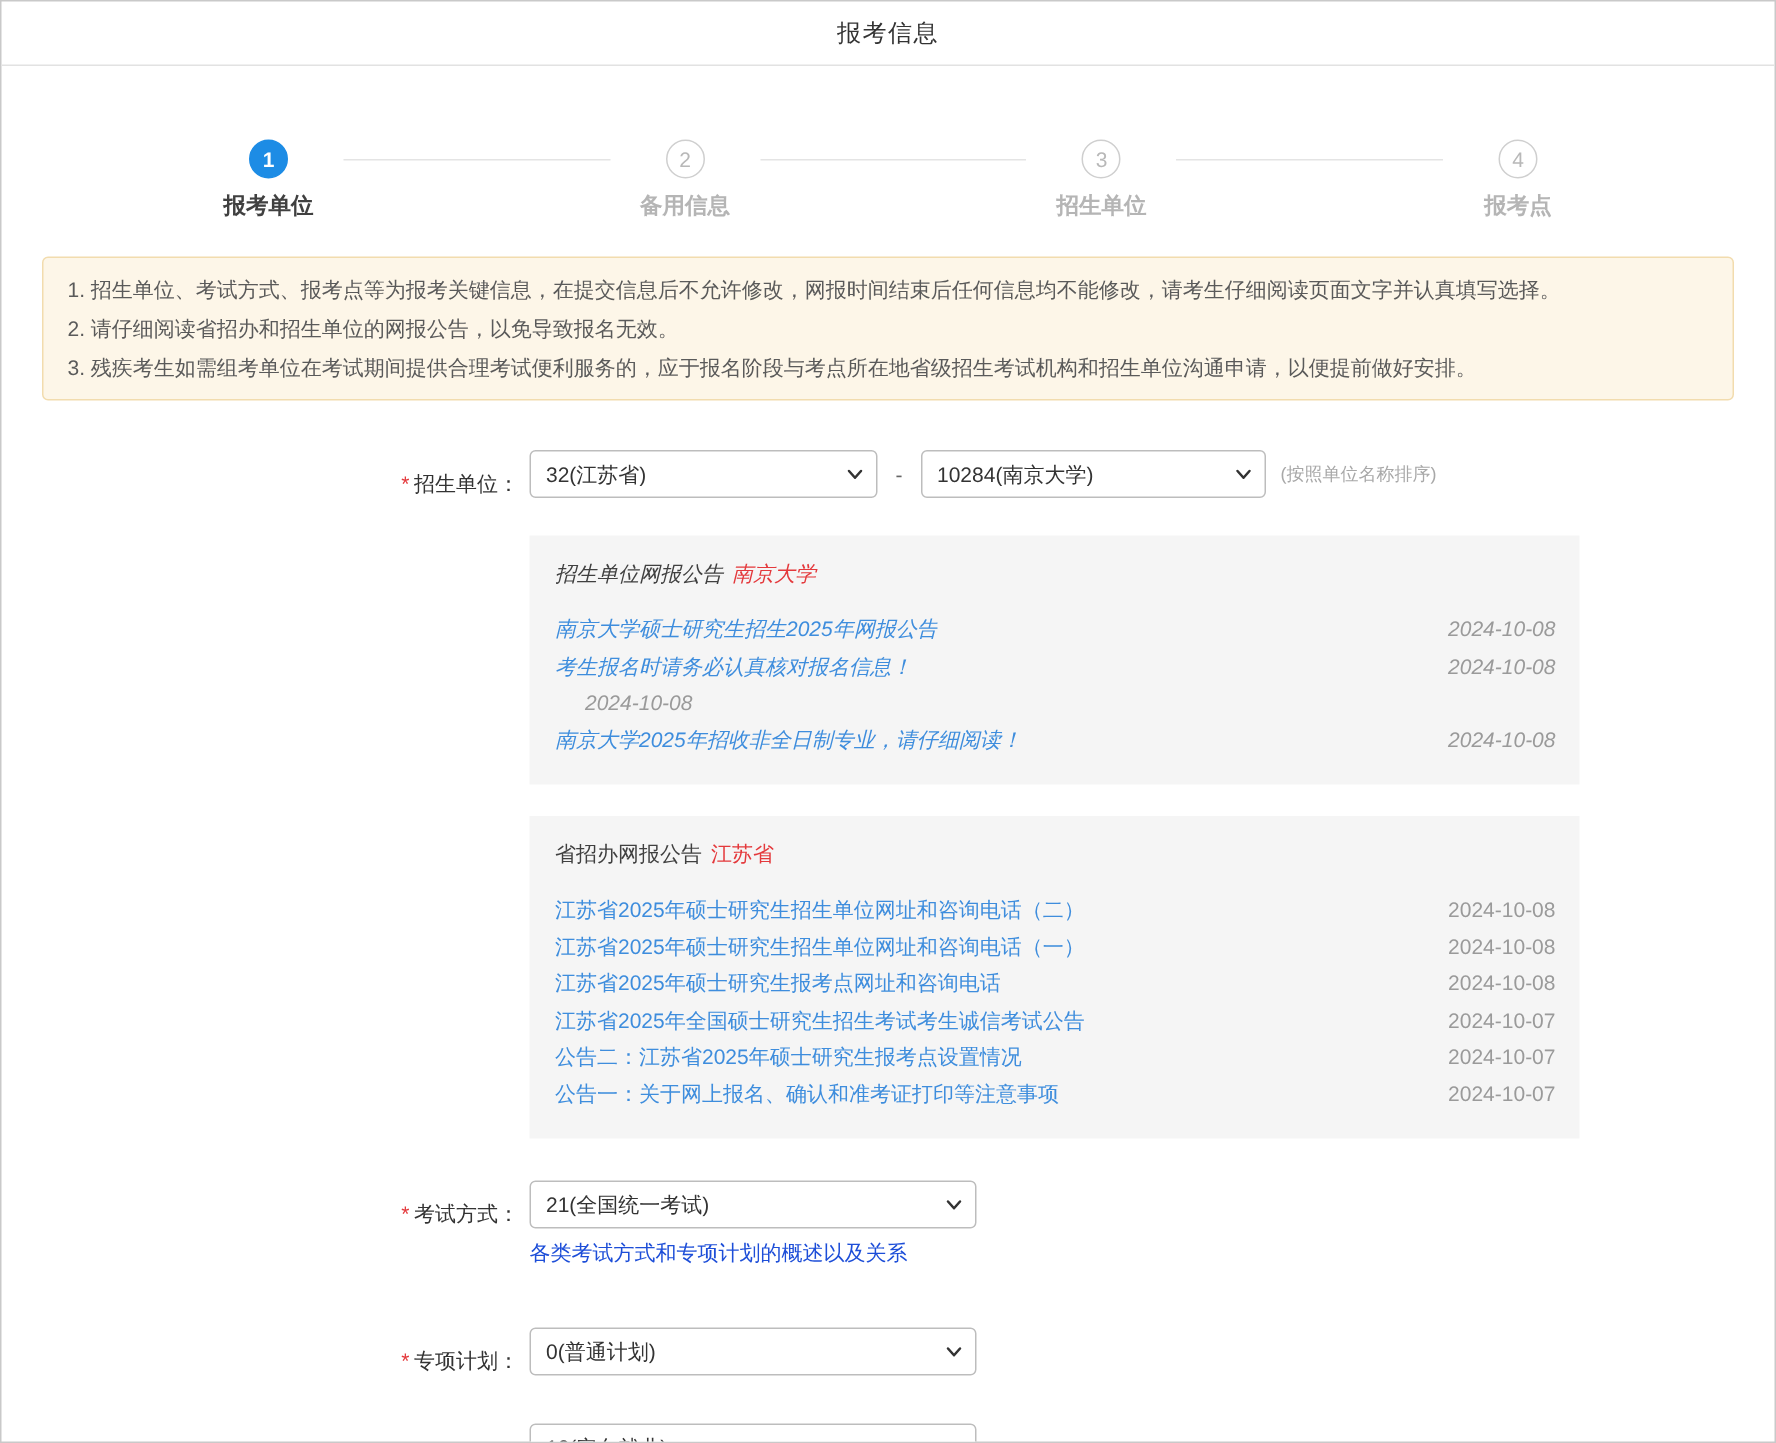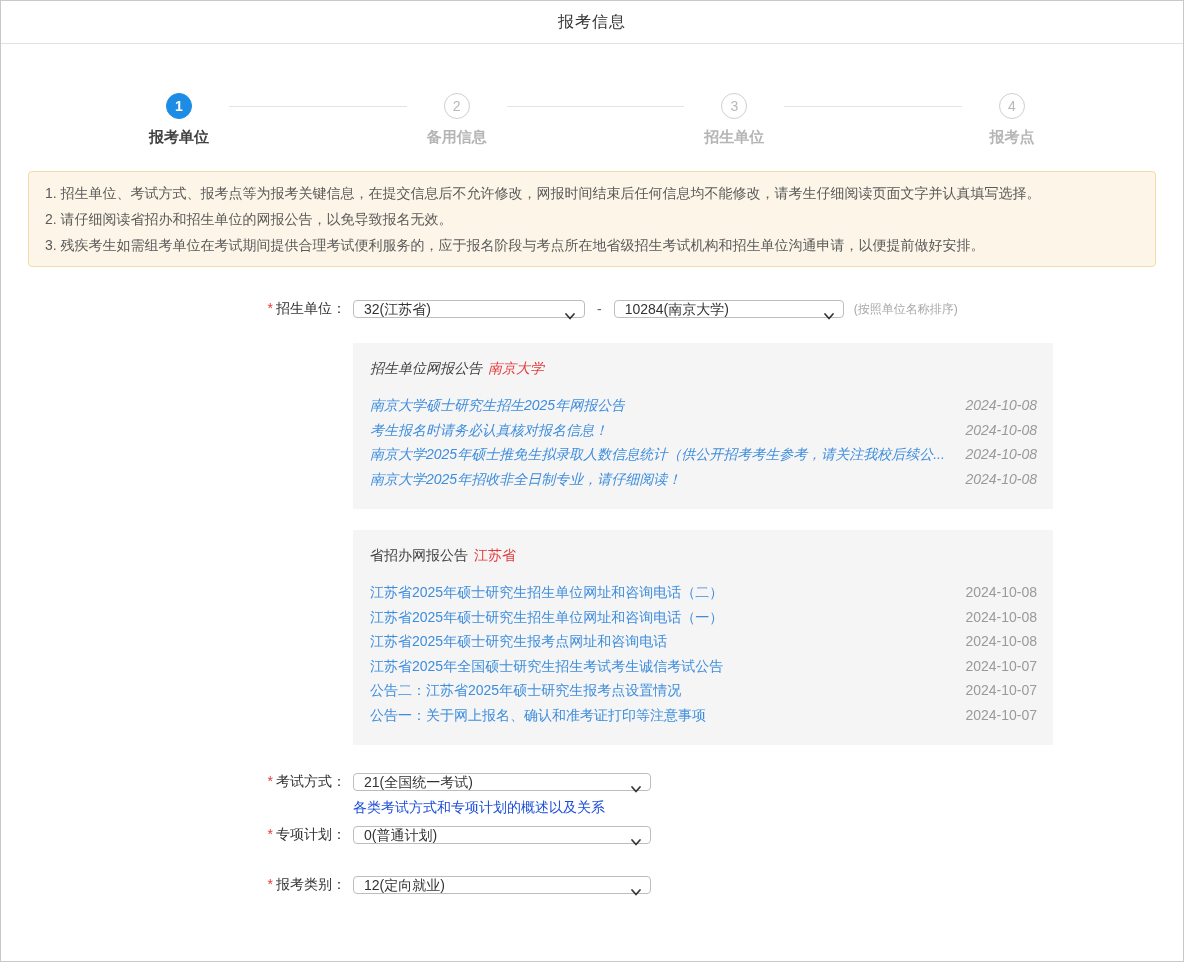--- a/index.html
+++ b/index.html
@@ -86,40 +86,40 @@
   }
 
   
   .form-row {
     display: flex;
     align-items: flex-end;
     margin-left: 27px;
   }
   .row-unit    { margin-top: 33px; }
   .row-exam    { margin-top: 28px; }
-  .row-special { margin-top: 9px; }
+  .row-special { margin-top: 40px; }
   .row-cat     { margin-top: 32px; }
   .form-label {
     width: 318px;
     text-align: right;
     font-size: 14px;
     color: #333;
     flex-shrink: 0;
   }
   .req { color: #e4393c; margin-right: 3px; font-size: 14px; }
   .form-content {
     margin-left: 7px;
     display: flex;
     align-items: center;
   }
   .select-wrap { position: relative; display: inline-block; }
   .select-wrap select {
     appearance: none;
     -webkit-appearance: none;
-    height: 18px;
+    height: 32px;
     border: 1px solid #bdbdbd;
     border-radius: 4px;
     background: #fff;
     font-size: 14px;
     color: #333;
     padding: 0 30px 0 10px;
     font-family: inherit;
     width: 100%;
   }
   .select-wrap .chev {
@@ -242,21 +242,20 @@
     <div class="ann-list">
       <div class="ann-item">
         <a href="#">南京大学硕士研究生招生2025年网报公告</a>
         <span class="ann-date">2024-10-08</span>
       </div>
       <div class="ann-item">
         <a href="#">考生报名时请务必认真核对报名信息！</a>
         <span class="ann-date">2024-10-08</span>
       </div>
       <div class="ann-item">
-        <a href="#">南京大学2025年硕士推免生拟录取人数信息统计（供公开招考考生参考，请关注我校后续公...</a>
         <span class="ann-date">2024-10-08</span>
       </div>
       <div class="ann-item">
         <a href="#">南京大学2025年招收非全日制专业，请仔细阅读！</a>
         <span class="ann-date">2024-10-08</span>
       </div>
     </div>
   </div>
 
   

